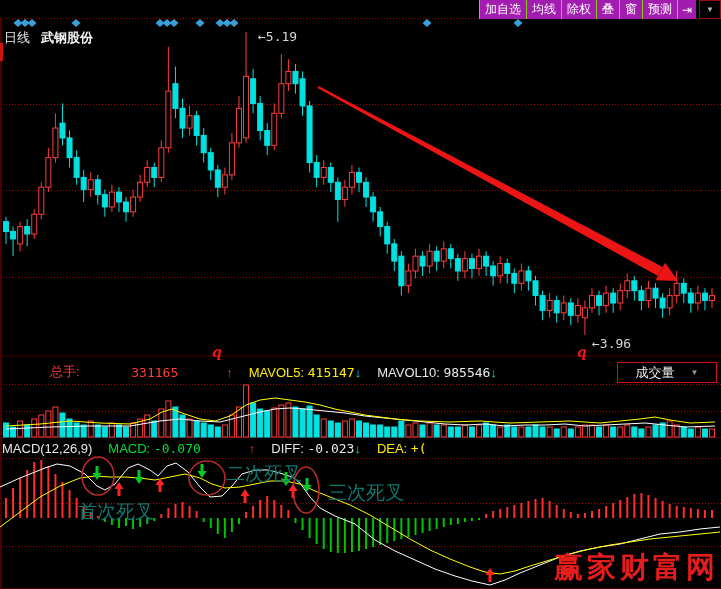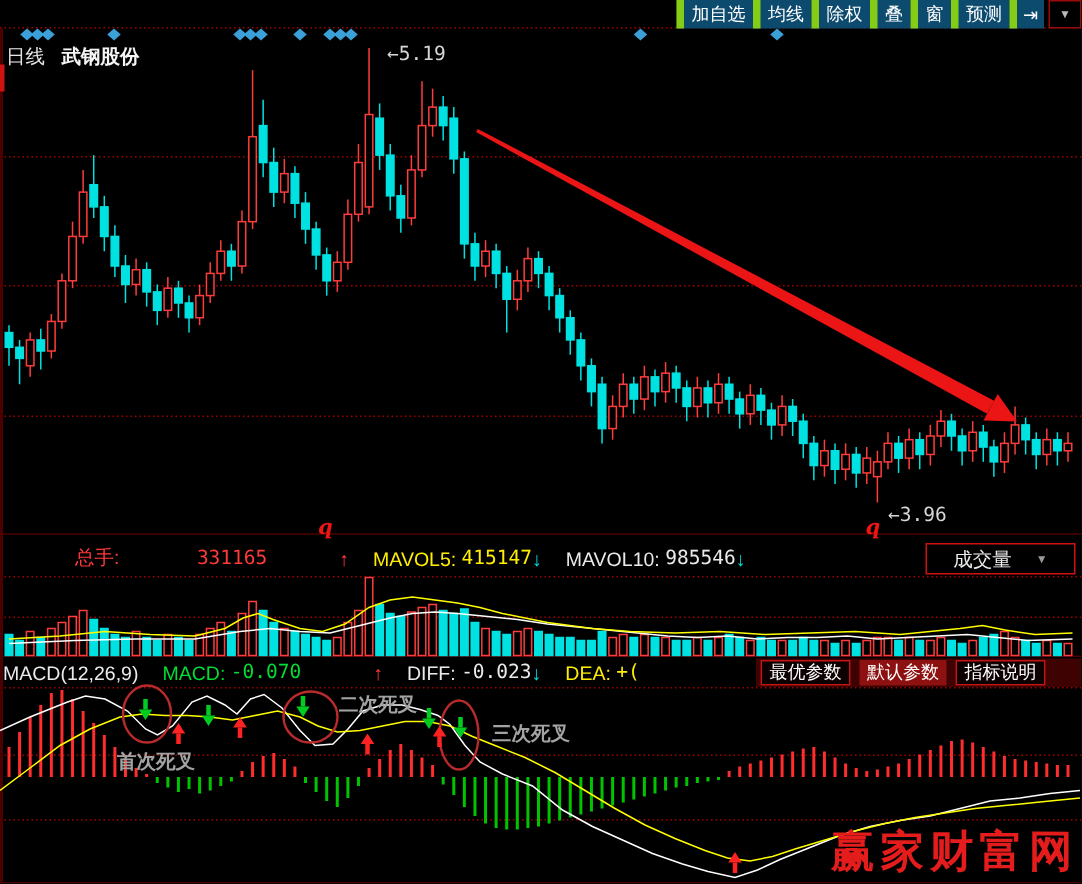--- a/index.html
+++ b/index.html
@@ -5,22 +5,22 @@
   html,body{margin:0;padding:0;background:#111;}
   .screen{position:relative;width:721px;height:589px;background:#000;overflow:hidden;
           font-family:"Liberation Sans",sans-serif;}
   #cv{position:absolute;left:0;top:0;}
 
   
   .hdr-left{position:absolute;left:4px;top:1px;height:16px;display:flex;align-items:center;gap:11px;
             color:#e6e6e6;font-size:13px;white-space:nowrap;margin-top:29px;}
   .hdr-left .stock{font-weight:bold;color:#f5f5f5;}
   .hdr-btns{position:absolute;right:0;top:0;height:19px;display:flex;align-items:stretch;}
-  .hbtn{background:#0c4a6e;color:#fff;font-size:12px;display:flex;align-items:center;
-        padding:0 5px;border-left:5px solid #84cc16;white-space:nowrap;}
+  .hbtn{background:#a21caf;color:#fff;font-size:12px;display:flex;align-items:center;
+        padding:0 5px;border-left:1px solid #84cc16;white-space:nowrap;}
   .hbtn.jump{font-size:12px;padding:0 4px;}
   .hdd{width:20px;margin-left:3px;background:#000;border:1px solid #9c0b0b;color:#b9b9b9;
        font-size:8px;display:flex;align-items:center;justify-content:center;}
 
   
   .price-note{position:absolute;color:#d6d6d6;font-size:13px;
               font-family:"DejaVu Sans Mono",monospace;white-space:nowrap;}
   #note-high{left:246px;top:29px;padding-left:12px;}
   #note-low{left:592px;top:336px;}
   .q{position:absolute;top:344px;color:#f01414;font-family:"DejaVu Serif",serif;
@@ -42,21 +42,21 @@
   .macd-hdr{position:absolute;left:2px;top:441px;display:flex;font-size:13px;
             white-space:nowrap;}
   .macd-hdr .num{font-family:"DejaVu Sans Mono",monospace;}
   .macd-strip{position:absolute;left:504px;top:439px;width:217px;height:19px;background:#3f0202;
               display:flex;align-items:center;gap:6px;padding:0 3px;box-sizing:border-box;}
   .mbtn{font-size:12px;color:#fff;padding:0 5px;height:17px;display:flex;align-items:center;
         box-sizing:border-box;white-space:nowrap;}
   .mbtn.outlined{background:#0d0000;border:1px solid #c41414;}
   .mbtn.filled{background:#8e1111;}
 
-  .cross-label{position:absolute;color:#a3a3a3;font-size:13px;font-weight:bold;white-space:nowrap;}
+  .cross-label{position:absolute;color:#0f766e;font-size:19px;font-weight:normal;white-space:nowrap;}
   #cl1{left:78px;top:499px;} #cl2{left:226px;top:461px;} #cl3{left:328px;top:480px;}
 
   .watermark{position:absolute;right:2px;bottom:1px;color:#e41c1c;font-size:29px;font-weight:bold;
              letter-spacing:4px;font-family:"DejaVu Serif",serif;white-space:nowrap;}
 </style>
 </head>
 <body>
 
 <div class="screen">
 
@@ -581,24 +581,19 @@
     <span class="wht">MACD(12,26,9)</span><span class="sp"></span>
     <span class="grn">MACD:</span>&nbsp;
     <span class="grn num">-0.070</span>
     <span class="red">↑</span><span class="sp"></span>
     <span class="wht">DIFF:</span>&nbsp;
     <span class="wht num">-0.023</span>
     <span class="cyn">↓</span><span class="sp"></span>
     <span class="yel">DEA:</span>&nbsp;
     <span class="yel num">+(</span>
   </div>
-  <div class="macd-strip">
-    <span class="mbtn outlined">最优参数</span>
-    <span class="mbtn filled">默认参数</span>
-    <span class="mbtn outlined">指标说明</span>
-  </div>
 
   <span class="cross-label" id="cl1">首次死叉</span>
   <span class="cross-label" id="cl2">二次死叉</span>
   <span class="cross-label" id="cl3">三次死叉</span>
 
   <span class="watermark">赢家财富网</span>
 </div>
 
 </body></html>

